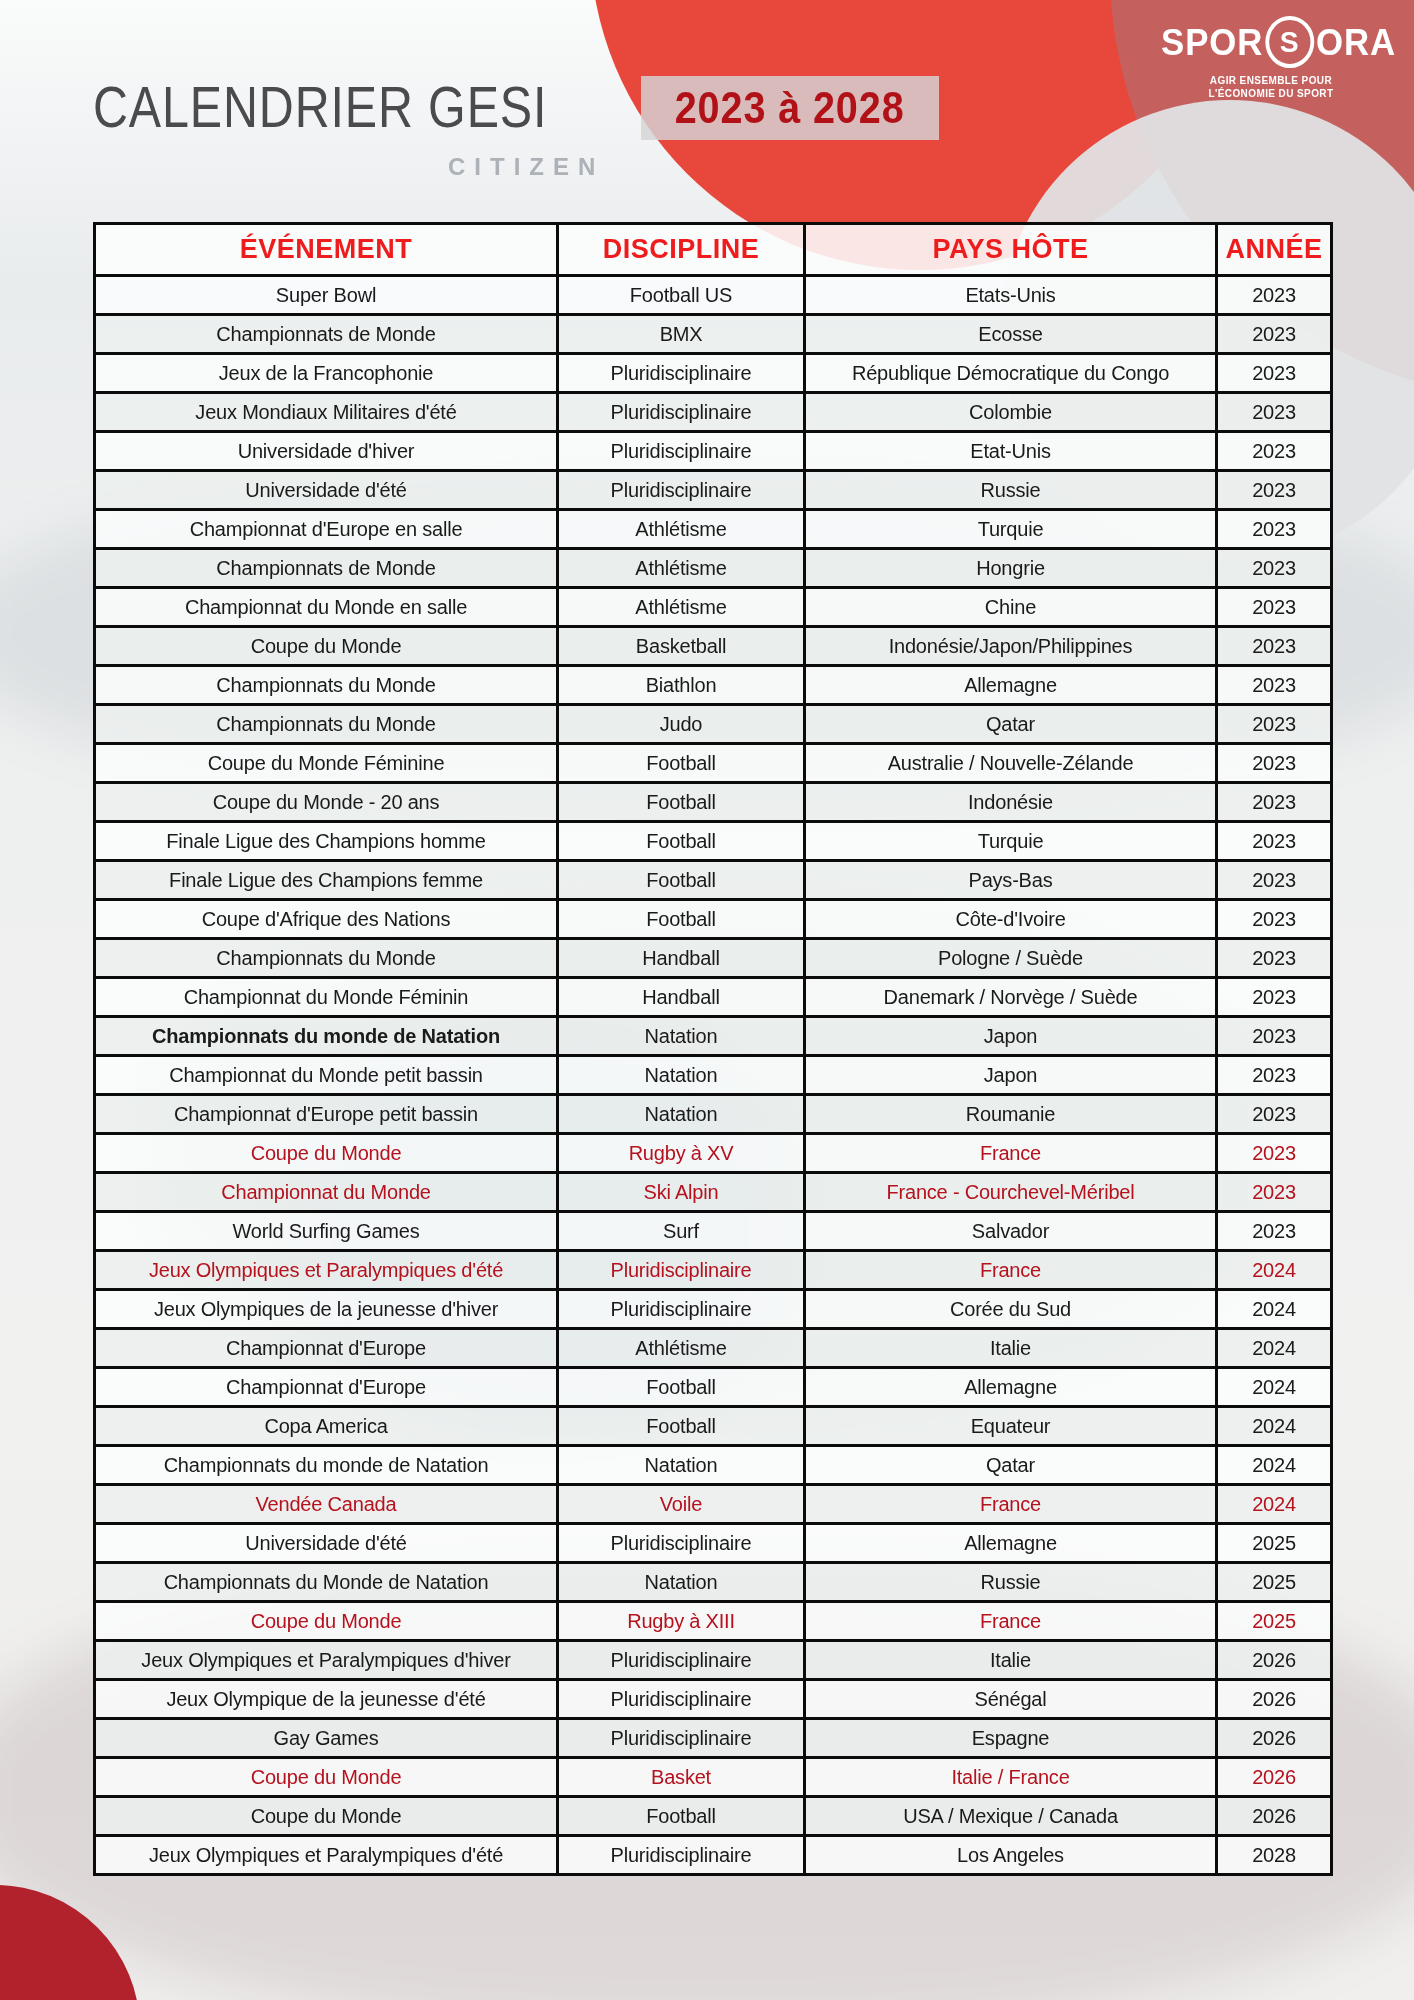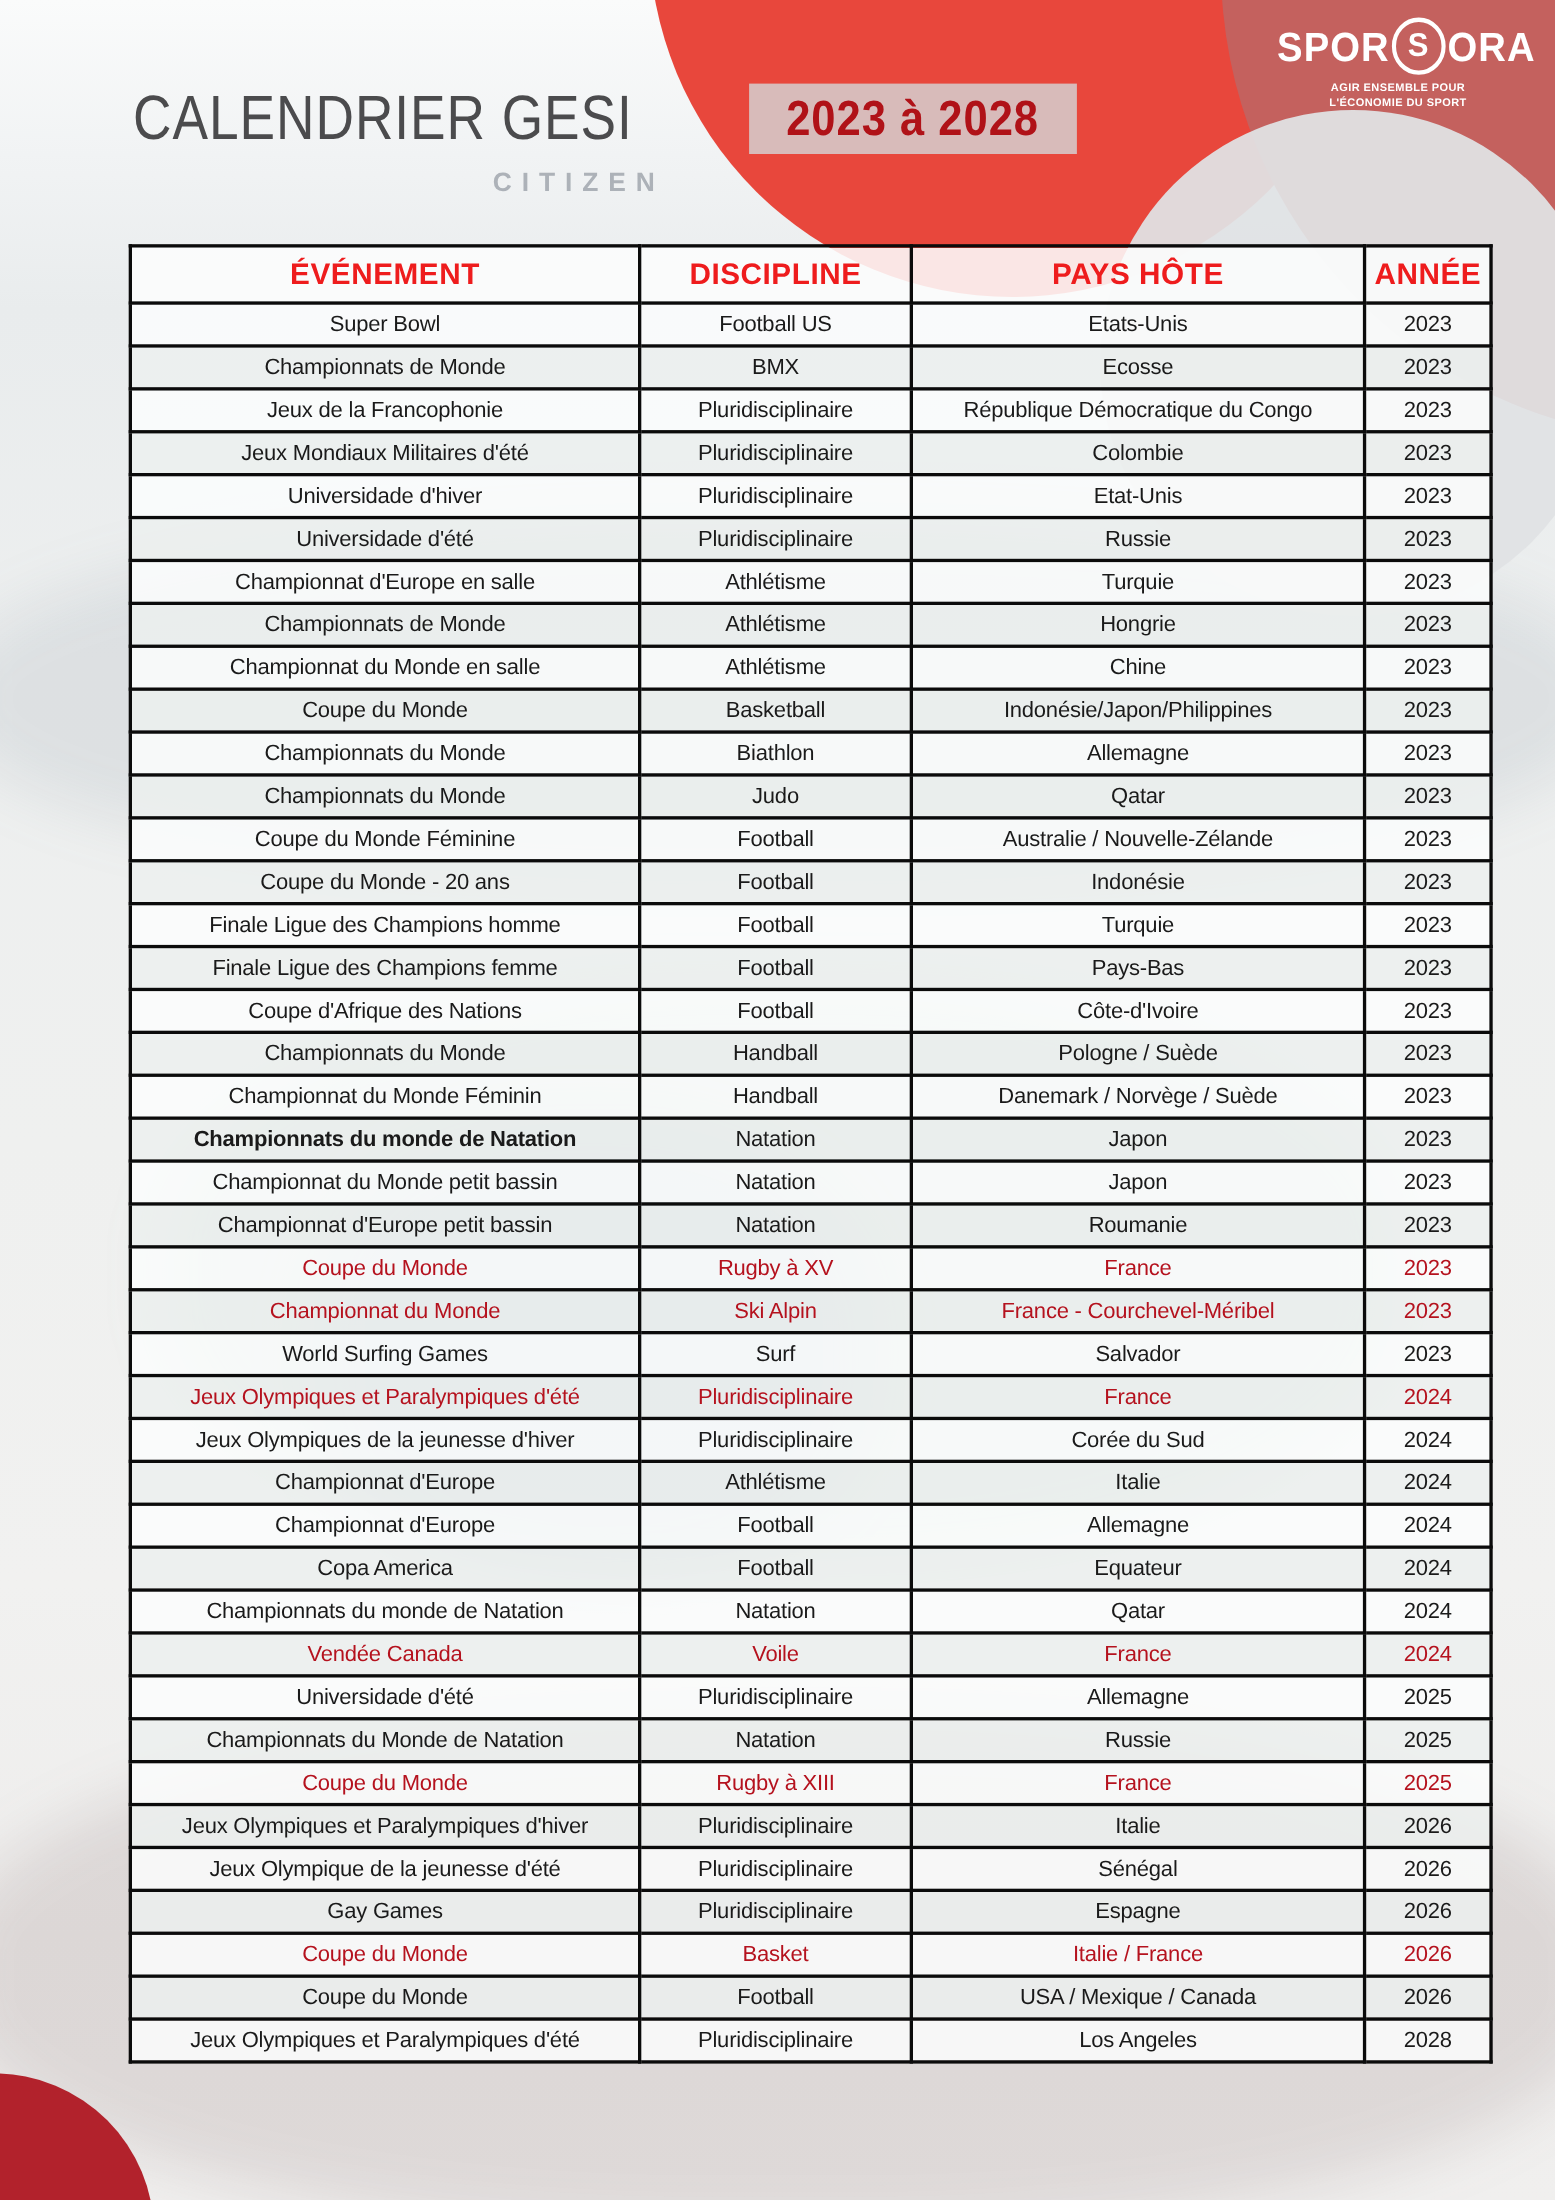--- a/index.html
+++ b/index.html
@@ -36,36 +36,36 @@
     transform:scaleX(0.94);transform-origin:right center;white-space:nowrap;
   }
   .logo-s-circle{
     display:inline-flex;align-items:center;justify-content:center;
     width:44px;height:44px;border:4px solid #fff;border-radius:50%;
     font-size:30px;font-weight:700;margin:0 2px;
   }
   .logo-tagline{margin-top:6px;font-size:10px;font-weight:700;letter-spacing:0.4px;line-height:1.3;}
 
   
-  .title-row{position:absolute;z-index:5;left:93px;top:76px;display:flex;align-items:center;gap:26px;margin-left:28px;}
+  .title-row{position:absolute;z-index:5;left:93px;top:76px;display:flex;align-items:center;gap:14px;}
   .page-title{
     margin:0;font-size:57px;font-weight:400;color:var(--title-gray,#4b4b4d);
     letter-spacing:1px;line-height:1.1;white-space:nowrap;
     transform:scaleX(0.85);transform-origin:left center;
   }
   .range-badge{background:rgba(212,212,214,0.82);padding:7px 18px;}
   .range-badge span{
     display:inline-block;font-size:45px;font-weight:700;color:var(--badge-red,#b01218);
     letter-spacing:1px;line-height:1.1;transform:scaleX(0.88);transform-origin:center;white-space:nowrap;
   }
 
   
   .calendar{
     position:absolute;z-index:5;left:93px;top:222px;width:1237px;
-    border-collapse:collapse;table-layout:fixed;margin-left:24px;
+    border-collapse:collapse;table-layout:fixed;
   }
   .calendar th,.calendar td{
     border:3px solid var(--border,#0b0b0b);
     text-align:center;vertical-align:middle;
     padding:0 6px;overflow:hidden;white-space:nowrap;
   }
   .calendar th{
     height:49px;font-size:27px;font-weight:700;letter-spacing:0.5px;
     color:var(--accent,#ee1c1d);background:rgba(252,253,253,0.88);
   }

